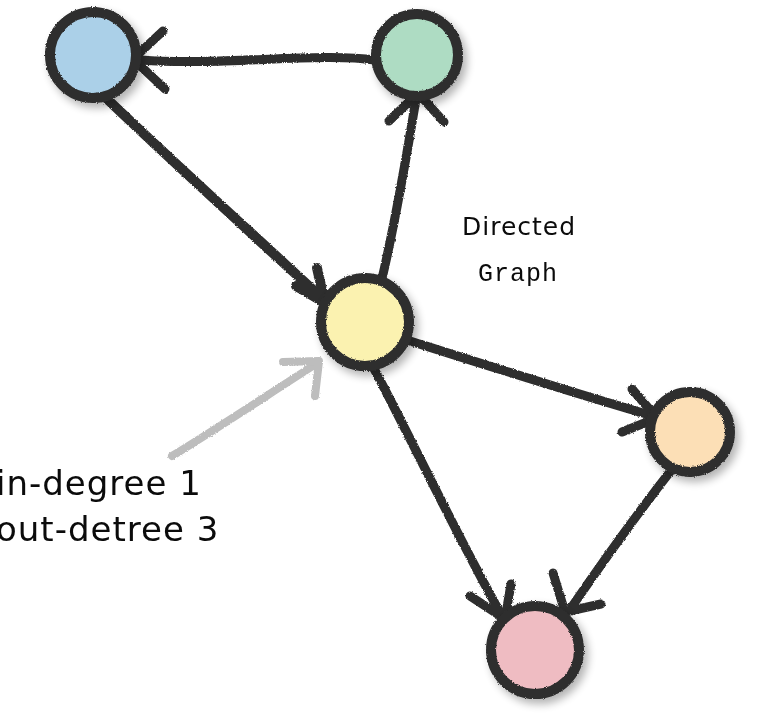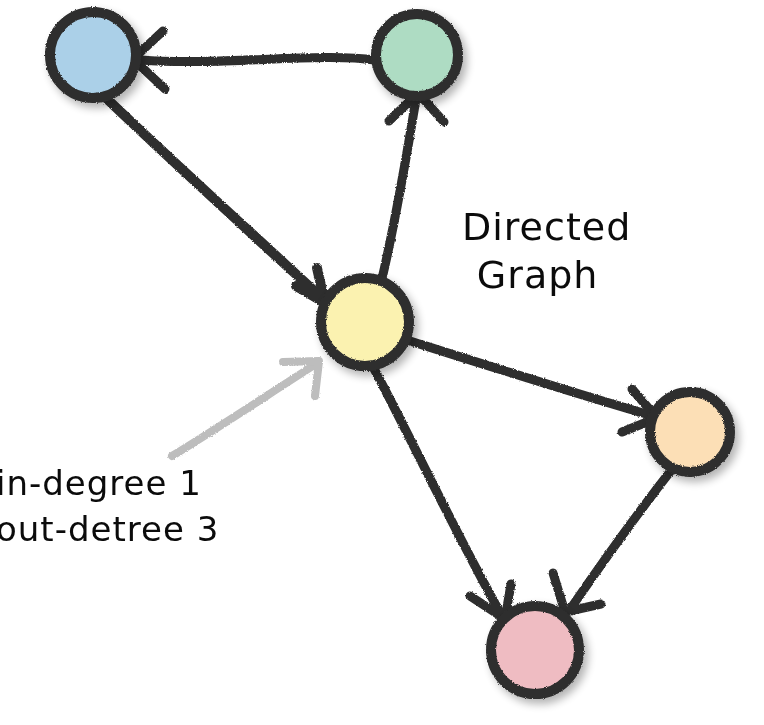--- a/index.html
+++ b/index.html
@@ -34,28 +34,29 @@
     position: absolute;
     font-family: "DejaVu Sans", sans-serif;
     color: #0b0b0b;
     white-space: nowrap;
     letter-spacing: 1px;
     font-weight: 400;
   }
   #diagram-title {
     left: 462px;
     top: 203px;
-    font-size: 38px;
+    font-size: 25px;
     line-height: 48px;
     text-align: center;
   }
   #diagram-title .title-line2 {
     display: block;
-    text-align: center;
+    text-align: right;
     padding-right: 18px;
+    font-family: Liberation Mono, monospace;
   }
   #annotation-text {
     left: -4px;
     top: 460px;
     font-size: 34px;
     line-height: 46px;
   }
   #annotation-text .ann-line {
     display: block;
   }

